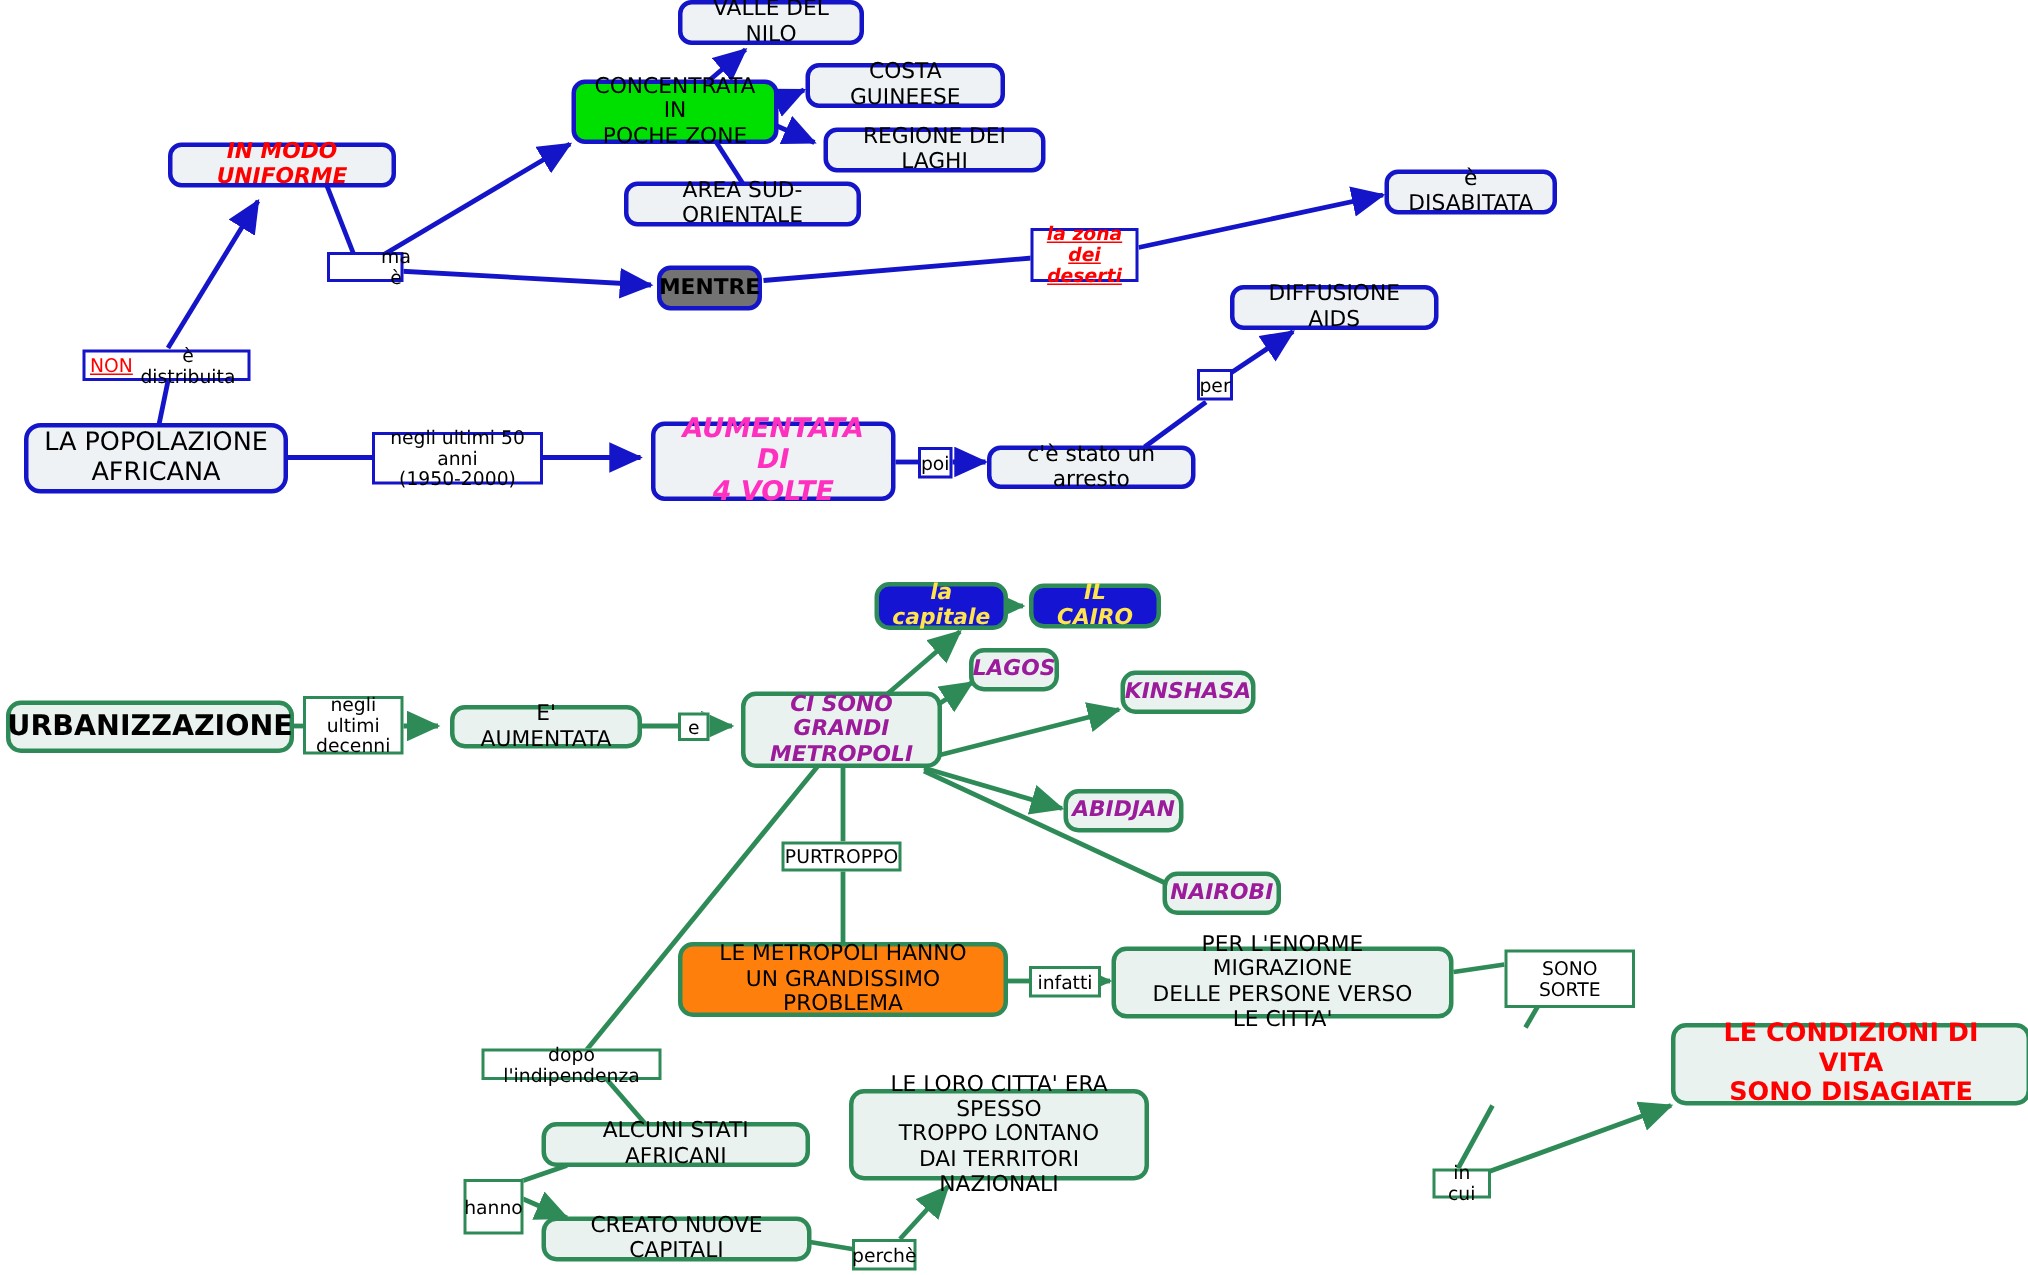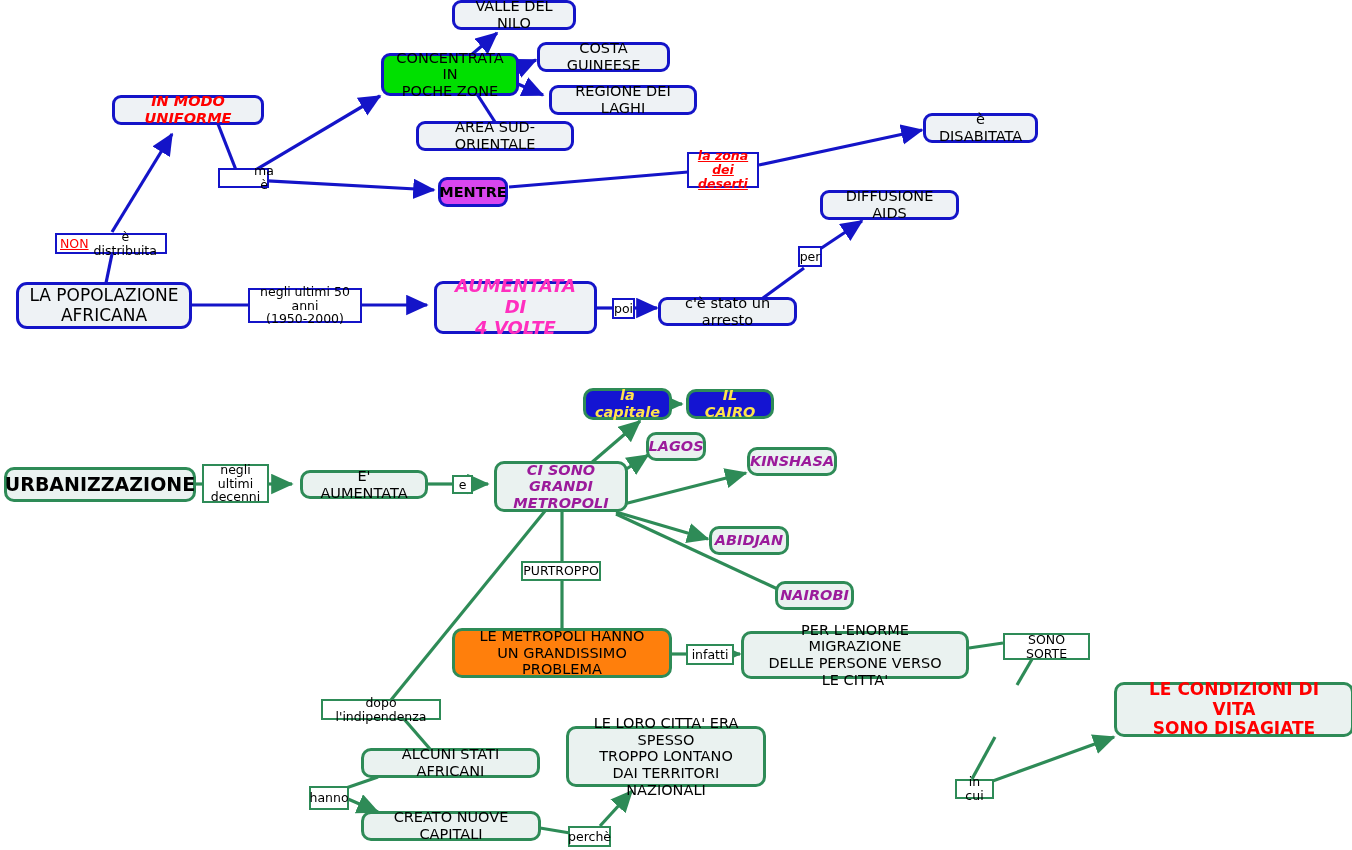--- a/index.html
+++ b/index.html
@@ -47,21 +47,21 @@
     font-size: 14.5px;
     padding: 4px 9px;
   }
   .b-node.big {
     font-size: 17px;
     border-radius: 11px;
   }
   .b-node.red-txt { color: #ff0000; font-weight: bold; font-style: italic; }
   .b-node.magenta-txt { color: #ff2fbf; font-weight: bold; font-style: italic; font-size: 18px; }
   .b-node.greenbg { background: #00e000; }
-  .b-node.redbg { background: #d946ef; color:#000; font-weight: bold; }
+  .b-node.redbg { background: #737373; color:#000; font-weight: bold; }
   .b-label {
     position: absolute;
     box-sizing: border-box;
     border: 2px solid #1414c8;
     background: #ffffff;
     color: #000000;
     font-size: 12.5px;
     padding: 1px 3px;
     display: flex;
     align-items: center;
@@ -295,23 +295,23 @@
 
   <div class="g-label" style="left:202px; top:464px; width:67px; height:39px;">negli ultimi
 decenni</div>
 
   <div class="g-label" style="left:452px; top:475px; width:21px; height:19px;">e</div>
 
   <div class="g-label" style="left:521px; top:561px; width:80px; height:20px;">PURTROPPO</div>
 
   <div class="g-label" style="left:686px; top:644px; width:48px; height:21px;">infatti</div>
 
-  <div class="g-label" style="left:1003px; top:633px; width:87px; height:27px;">SONO SORTE</div>
+  <div class="g-label" style="left:1003px; top:633px; width:87px; height:39px;">SONO SORTE</div>
 
   <div class="g-label" style="left:955px; top:779px; width:39px; height:20px;">in cui</div>
 
   <div class="g-label" style="left:321px; top:699px; width:120px; height:21px;">dopo l'indipendenza</div>
 
-  <div class="g-label" style="left:309px; top:786px; width:40px; height:24px;">hanno</div>
+  <div class="g-label" style="left:309px; top:786px; width:40px; height:37px;">hanno</div>
 
   <div class="g-label" style="left:568px; top:826px; width:43px; height:21px;">perchè</div>
 
 </div>
 
 </body></html>

